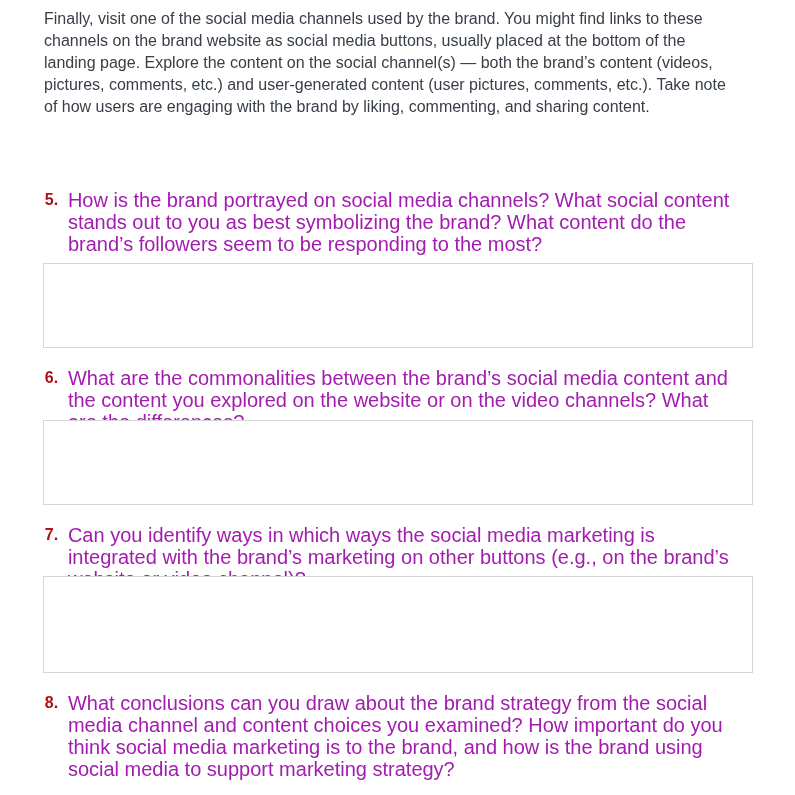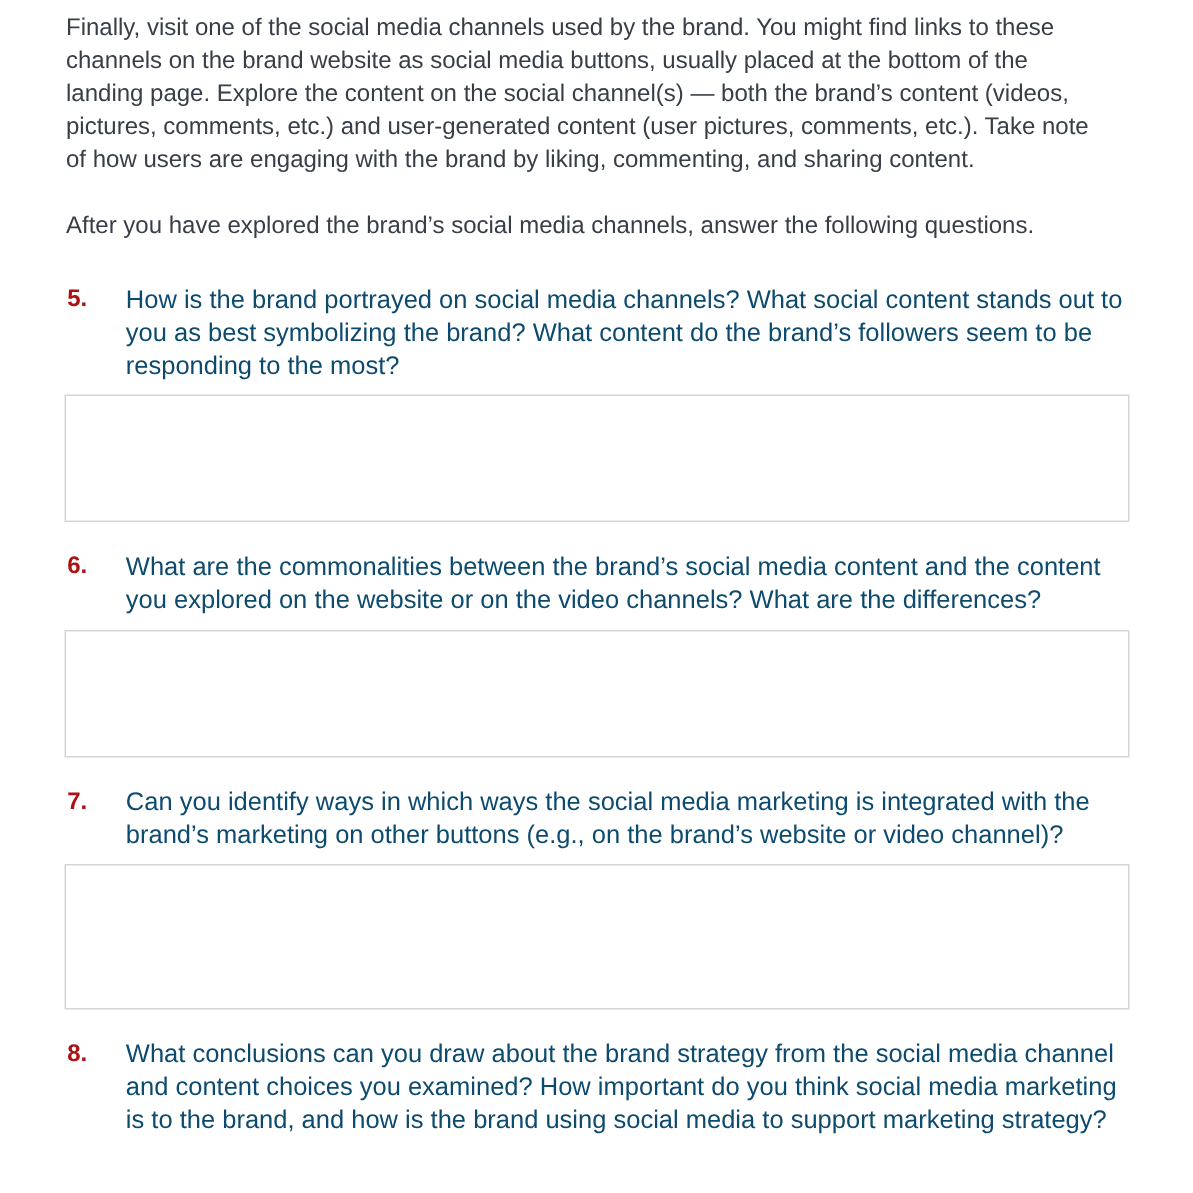--- a/index.html
+++ b/index.html
@@ -43,24 +43,23 @@
     font-weight:bold;
     line-height:22px;
     color:#ad1212;
     white-space:nowrap;
   }
   .question-text {
     position:absolute;
     left:67.9px; top:0;
     display:block;
     width:666px;
-    font-size:17px;
+    font-size:20px;
     line-height:22px;
-    color:#0c4a6e;
-    margin-left:16px;
+    color:#a21caf;
   }
   #question-5 { top:188.7px; }
   #question-6 { top:367px; }
   #question-7 { top:523.8px; }
   #question-8 { top:691.9px; }
 
   .answer-box {
     position:absolute;
     left:43px;
     width:710px;
@@ -81,21 +80,20 @@
   #answer-box-6 { top:420px;  height:85px; }
   #answer-box-7 { top:576px;  height:97px; }
 </style>
 </head>
 <body>
 
 <div class="page">
 
   <p class="para" id="intro-para-1">Finally, visit one of the social media channels used by the brand. You might find links to these channels on the brand website as social media buttons, usually placed at the bottom of the landing page. Explore the content on the social channel(s) — both the brand’s content (videos, pictures, comments, etc.) and user-generated content (user pictures, comments, etc.). Take note of how users are engaging with the brand by liking, commenting, and sharing content.</p>
 
-  <p class="para" id="intro-para-2">After you have explored the brand’s social media channels, answer the following questions.</p>
 
   <div class="question" id="question-5">
     <span class="question-number">5.</span>
     <span class="question-text">How is the brand portrayed on social media channels? What social content stands out to you as best symbolizing the brand? What content do the brand’s followers seem to be responding to the most?</span>
   </div>
   <textarea class="answer-box" id="answer-box-5" placeholder="" style=""></textarea>
 
   <div class="question" id="question-6">
     <span class="question-number">6.</span>
     <span class="question-text">What are the commonalities between the brand’s social media content and the content you explored on the website or on the video channels? What are the differences?</span>

